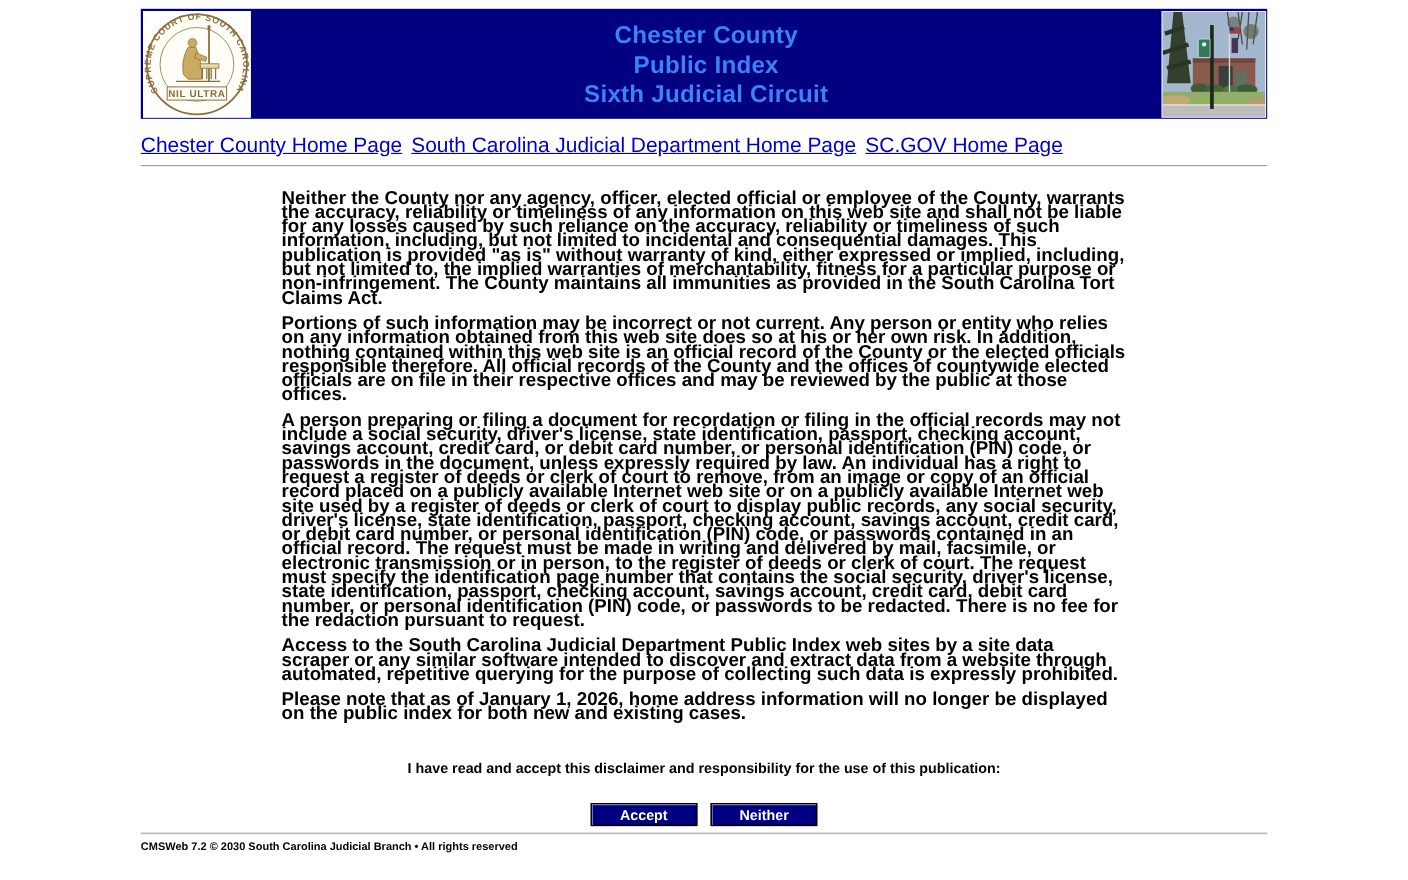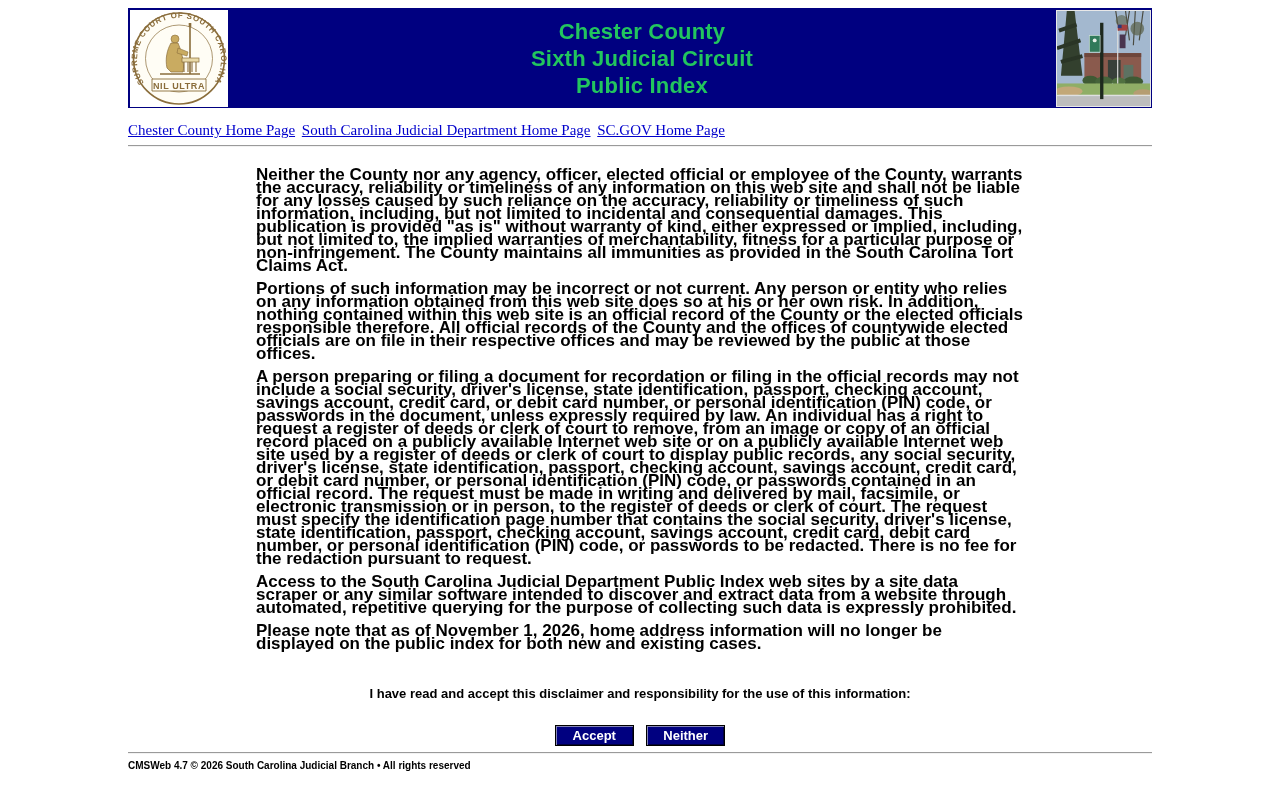--- a/index.html
+++ b/index.html
@@ -3,39 +3,39 @@
 <meta charset="utf-8">
 <style>
   * { margin:0; padding:0; box-sizing:border-box; }
   html,body { width:1280px; height:800px; background:#ffffff; font-family:"Liberation Sans", sans-serif; }
   .page { width:1024px; margin:8px auto 0; }
 
   
   .header-band { background:#000080; height:100px; display:flex; align-items:center; position:relative; }
   .seal-box { width:98px; height:97px; background:#ffffff; margin-left:2px; flex:0 0 auto; }
   .seal-box svg { display:block; width:98px; height:97px; }
-  .header-title { flex:1 1 auto; text-align:center; color:#22c55e; font-weight:bold; font-size:22px; line-height:27px; letter-spacing:0.2px; }
+  .header-title { flex:1 1 auto; text-align:center; color:#3b82f6; font-weight:bold; font-size:22px; line-height:27px; letter-spacing:0.2px; }
   .photo-box { width:95px; height:97px; flex:0 0 auto; margin-right:1px; border:1px solid #e8e8e8; background:#a3b8cf; }
   .photo-box svg { display:block; width:100%; height:100%; }
 
   
-  .nav-row { padding:14px 0 6px 0; font-size:15px;font-family:Liberation Serif, serif; }
+  .nav-row { padding:14px 0 6px 0; font-size:19px; }
   .nav-row a { color:#0000cc; text-decoration:underline; margin-right:3px; cursor:pointer; }
 
   hr.rule { border:0; border-top:1px solid #9a9a9a; border-bottom:1px solid #f2f2f2; height:0; margin:0; }
 
   
   .content { width:768px; margin:0 auto; padding-top:21px; font-size:17px; line-height:13px; font-weight:bold; color:#000000; }
   .content p { margin:0 0 10px 0; }
   .content p.gap-lg { margin-top:6px; }
 
   .accept-line { text-align:center; font-size:13px; font-weight:bold; margin-top:36px; }
 
   .button-row { text-align:center; margin-top:24px; padding-bottom:6px; }
-  .btn { display:inline-block; width:79px; height:21px; background:#000080; color:#ffffff;
+  .btn { display:inline-block; width:97px; height:21px; background:#000080; color:#ffffff;
          font-family:"Liberation Sans", sans-serif; font-weight:bold; font-size:13px; line-height:17px;
          border:1px solid #000000; box-shadow: inset 1px 1px 0 #8585b5, inset -1px -1px 0 #000040;
          margin:0 4px; cursor:pointer; text-align:center; }
 
   .footer-row { padding:6px 0 0 0; font-size:10px; font-weight:bold; color:#000000; }
 </style>
 </head>
 <body>
 
 <div class="page">
@@ -61,22 +61,22 @@
         <rect x="52" y="48" width="17" height="4" fill="#e9d9a8" stroke="#8a6d3b" stroke-width="0.7"></rect>
         <path d="M54,52 v10 M58,52 v10 M62,52 v10 M66,52 v10" stroke="#8a6d3b" stroke-width="1.1"></path>
         <line x1="30" y1="64" x2="70" y2="64" stroke="#8a6d3b" stroke-width="1.3"></line>
 
         <path d="M22,69 L76,69 L76,81 L22,81 Z" fill="#fffdf5" stroke="#8a6d3b" stroke-width="0.9"></path>
         <text x="49" y="78.5" text-anchor="middle" font-size="9" font-weight="bold" fill="#8a6d3b" letter-spacing="0.6">NIL ULTRA</text>
       </svg>
     </div>
     <div class="header-title">
       <div>Chester County</div>
+      <div>Public Index</div>
       <div>Sixth Judicial Circuit</div>
-      <div>Public Index</div>
     </div>
     <div class="photo-box">
       <svg viewBox="0 0 95 97" xmlns="http://www.w3.org/2000/svg">
         <rect width="95" height="97" fill="#a3b8cf"></rect>
 
         <path d="M70,0 L74,30 M74,0 L70,25 M80,0 L78,35 M88,0 L84,30 M60,0 L63,20" stroke="#4a4a40" stroke-width="1.2" fill="none"></path>
         <circle cx="82" cy="18" r="7" fill="#5a6148" opacity="0.7"></circle>
         <circle cx="66" cy="10" r="6" fill="#5a6148" opacity="0.6"></circle>
 
         <path d="M10,0 L4,66 L26,66 L18,0 Z" fill="#33402e"></path>
@@ -117,27 +117,27 @@
     <a href="#">SC.GOV Home Page</a>
   </div>
 
   <hr class="rule">
 
   <div class="content">
     <p>Neither the County nor any agency, officer, elected official or employee of the County, warrants the accuracy, reliability or timeliness of any information on this web site and shall not be liable for any losses caused by such reliance on the accuracy, reliability or timeliness of such information, including, but not limited to incidental and consequential damages. This publication is provided "as is" without warranty of kind, either expressed or implied, including, but not limited to, the implied warranties of merchantability, fitness for a particular purpose or non-infringement. The County maintains all immunities as provided in the South Carolina Tort Claims Act.</p>
     <p>Portions of such information may be incorrect or not current. Any person or entity who relies on any information obtained from this web site does so at his or her own risk. In addition, nothing contained within this web site is an official record of the County or the elected officials responsible therefore. All official records of the County and the offices of countywide elected officials are on file in their respective offices and may be reviewed by the public at those offices.</p>
     <p>A person preparing or filing a document for recordation or filing in the official records may not include a social security, driver's license, state identification, passport, checking account, savings account, credit card, or debit card number, or personal identification (PIN) code, or passwords in the document, unless expressly required by law. An individual has a right to request a register of deeds or clerk of court to remove, from an image or copy of an official record placed on a publicly available Internet web site or on a publicly available Internet web site used by a register of deeds or clerk of court to display public records, any social security, driver's license, state identification, passport, checking account, savings account, credit card, or debit card number, or personal identification (PIN) code, or passwords contained in an official record. The request must be made in writing and delivered by mail, facsimile, or electronic transmission or in person, to the register of deeds or clerk of court. The request must specify the identification page number that contains the social security, driver's license, state identification, passport, checking account, savings account, credit card, debit card number, or personal identification (PIN) code, or passwords to be redacted. There is no fee for the redaction pursuant to request.</p>
     <p class="gap-lg">Access to the South Carolina Judicial Department Public Index web sites by a site data scraper or any similar software intended to discover and extract data from a website through automated, repetitive querying for the purpose of collecting such data is expressly prohibited.</p>
-    <p>Please note that as of November 1, 2026, home address information will no longer be displayed on the public index for both new and existing cases.</p>
+    <p>Please note that as of January 1, 2026, home address information will no longer be displayed on the public index for both new and existing cases.</p>
   </div>
 
-  <div class="accept-line">I have read and accept this disclaimer and responsibility for the use of this information:</div>
+  <div class="accept-line">I have read and accept this disclaimer and responsibility for the use of this publication:</div>
 
   <div class="button-row">
     <button class="btn">Accept</button>
     <button class="btn">Neither</button>
   </div>
 
   <hr class="rule">
 
-  <div class="footer-row">CMSWeb 4.7 © 2026 South Carolina Judicial Branch • All rights reserved</div>
+  <div class="footer-row">CMSWeb 7.2 © 2030 South Carolina Judicial Branch • All rights reserved</div>
 
 </div>
 
 </body></html>

